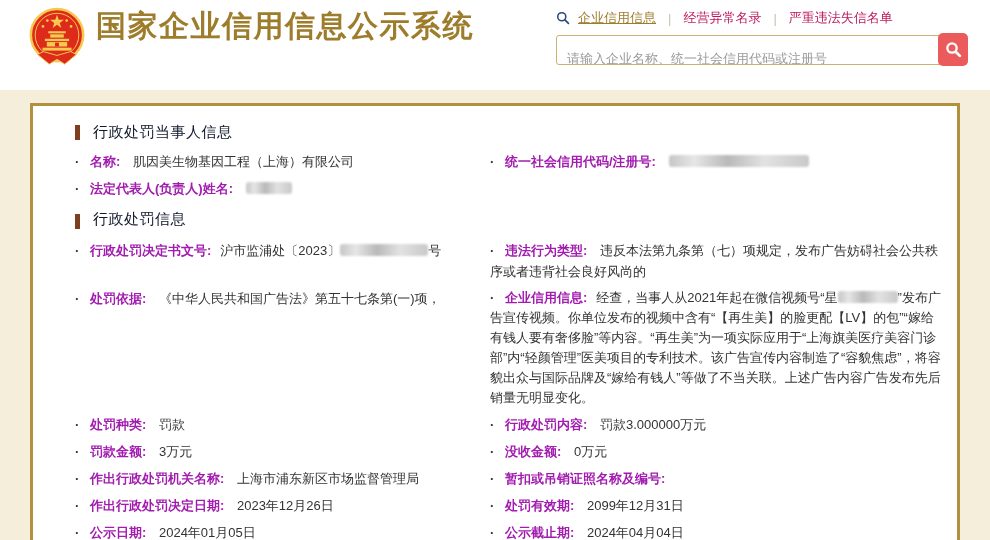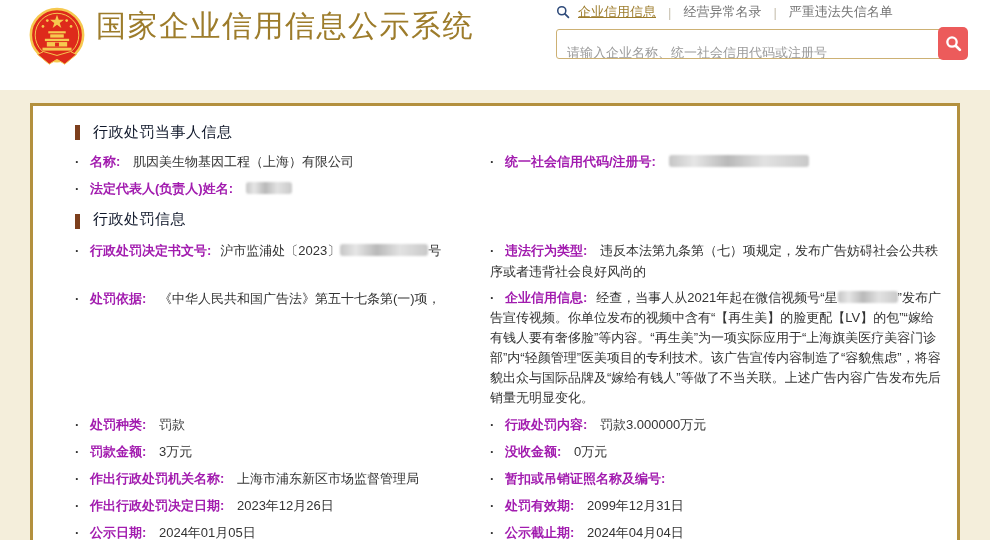--- a/index.html
+++ b/index.html
@@ -6,26 +6,26 @@
   body{
     width:990px;height:540px;overflow:hidden;position:relative;
     background:#ffffff;
     font-family:"Liberation Sans","DejaVu Sans",sans-serif;
     -webkit-font-smoothing:antialiased;
   }
   
   .topbar{height:90px;background:#fff;display:flex;align-items:flex-start;padding:0 22px 0 26px;box-sizing:border-box;}
   .brand{display:flex;margin-top:6px;}
   .emblem{width:62px;height:64px;margin-right:8px;flex:none;}
-  .brand-title{font-size:30px;font-weight:400;color:#9d7c2b;letter-spacing:1.5px;line-height:38px;margin-top:1px;white-space:nowrap;}
+  .brand-title{font-size:30px;font-weight:700;color:#9d7c2b;letter-spacing:1.5px;line-height:38px;margin-top:1px;white-space:nowrap;}
   .brand-sub{font-size:13px;color:#c9992f;margin-top:2px;white-space:nowrap;}
-  .search-area{margin-left:auto;width:412px;margin-top:2px;}
+  .search-area{margin-left:auto;width:412px;margin-top:8px;}
   .nav-row{display:flex;align-items:center;font-size:13px;height:20px;margin-bottom:5px;color:#333;}
   .nav-ico{width:14px;height:14px;margin-right:8px;flex:none;}
-  .nav-link{color:#737373;text-decoration:none;cursor:pointer;white-space:nowrap;}
+  .nav-link{color:#be185d;text-decoration:none;cursor:pointer;white-space:nowrap;}
   .nav-link.active{color:#9d7c2b;text-decoration:underline;}
   .sep{color:#c9c2b2;margin:0 12px;}
   .search-row{position:relative;height:34px;}
   .search-input{
     box-sizing:border-box;width:388px;height:30px;margin-top:2px;
     border:1px solid #cdb174;border-radius:3px;padding:16px 38px 0 10px;
     font-size:13px;color:#333;outline:none;background:#fff;
     font-family:"Liberation Sans","DejaVu Sans",sans-serif;
   }
   .search-input::placeholder{color:#9a9a9a;}

